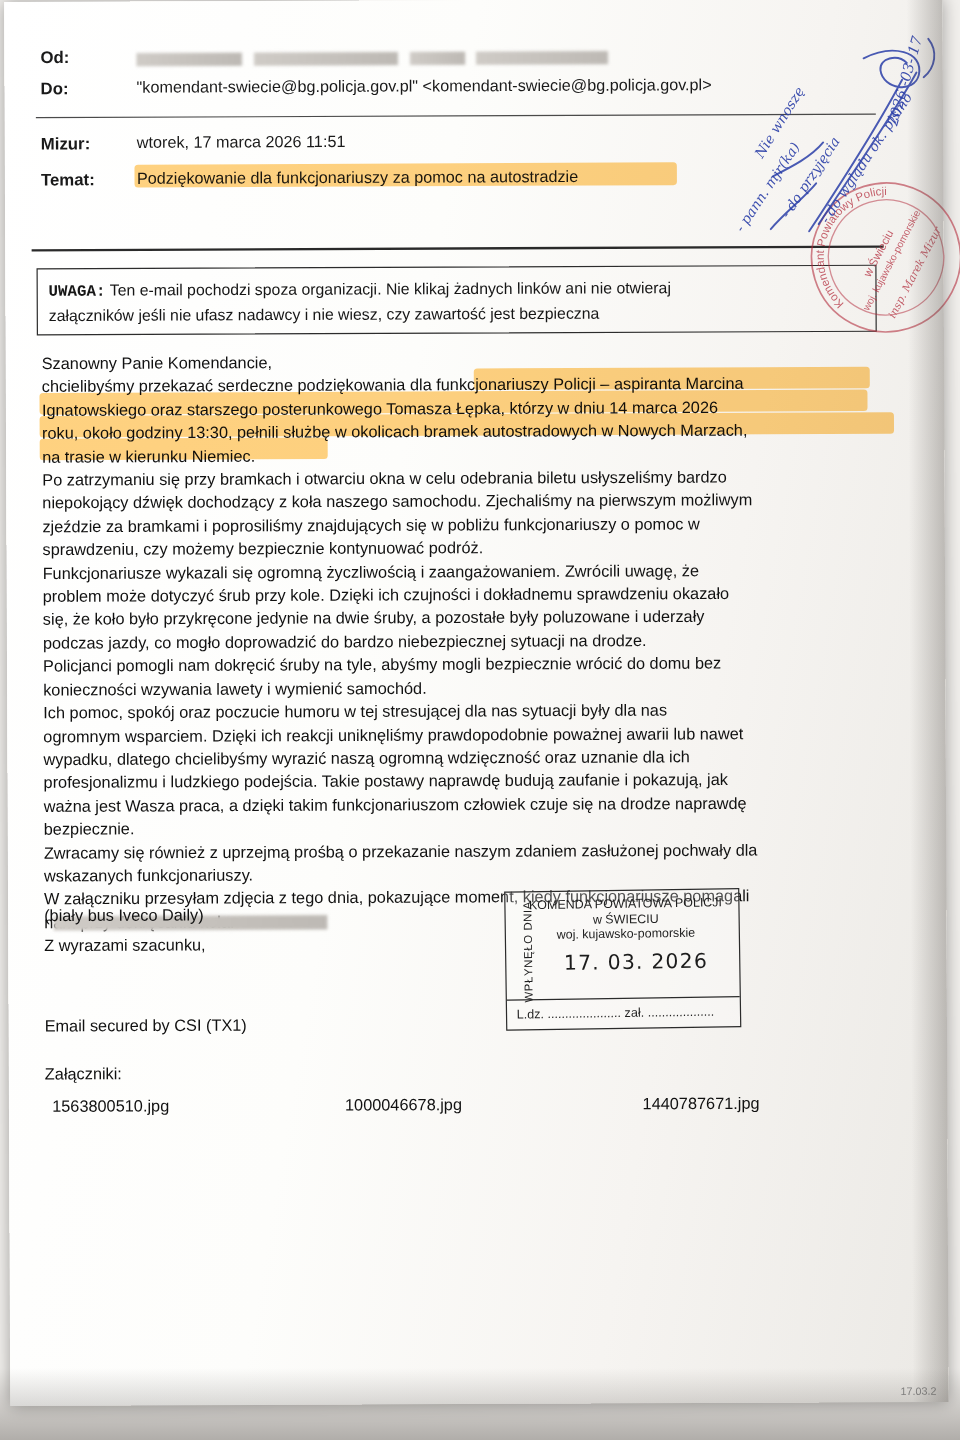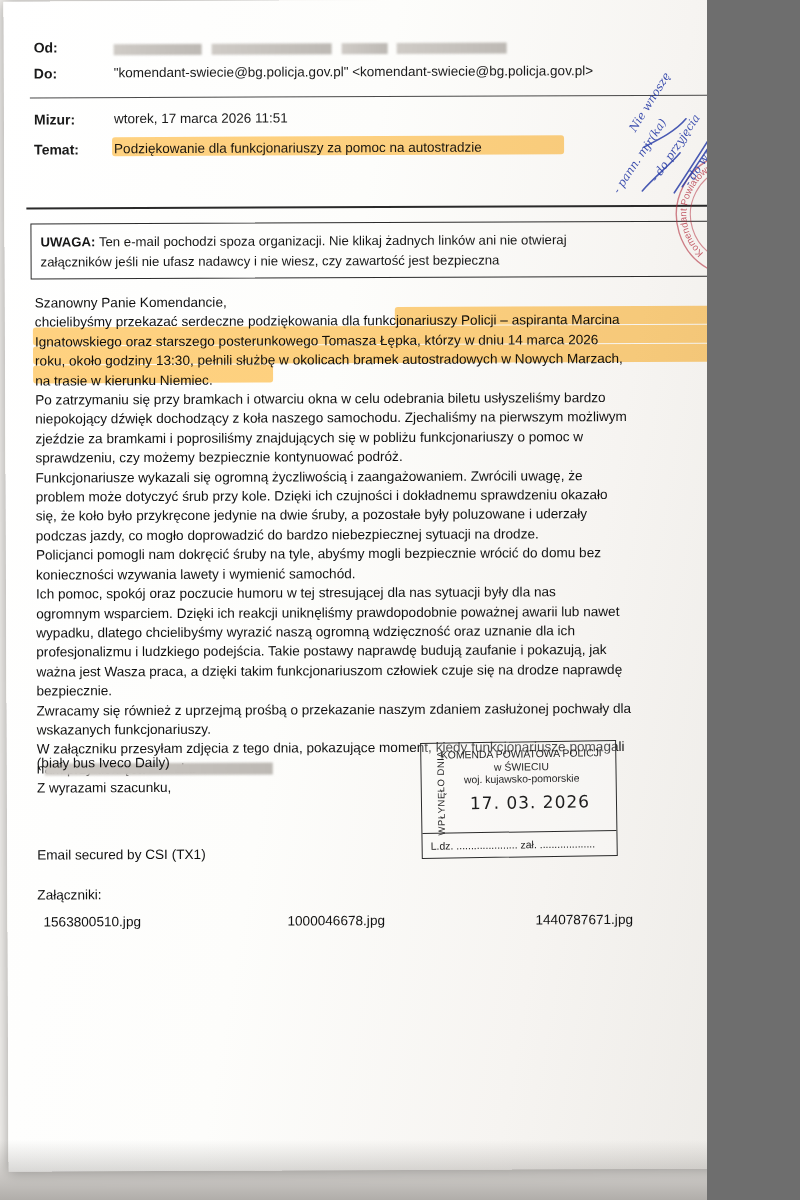--- a/index.html
+++ b/index.html
@@ -8,21 +8,21 @@
     background: #6e6e6e;
   }
   body {
     width: 800px;
     height: 1200px;
     overflow: hidden;
     font-family: "Liberation Sans", sans-serif;
   }
   .page {
     position: relative;
-    width: 707px;
+    width: 800px;
     height: 1200px;
     background: #f2f0ed;
     overflow: hidden;
   }
   
   .sheet {
     position: absolute;
     left: 6px;
     top: 0px;
     width: 782px;
@@ -90,21 +90,21 @@
   }
   .warntext {
     position: absolute;
     left: 36px;
     top: 231px;
     width: 686px;
     font-size: 13.2px;
     line-height: 20px;
     color: #161616;
   }
-  .warntext b { font-weight: bold; }
+  .warntext b { font-weight: bold; font-family: Liberation Mono, monospace; }
 
   
   .body {
     position: absolute;
     left: 30px;
     top: 292px;
     width: 712px;
     font-size: 13.6px;
     line-height: 19.4px;
     color: #111;

